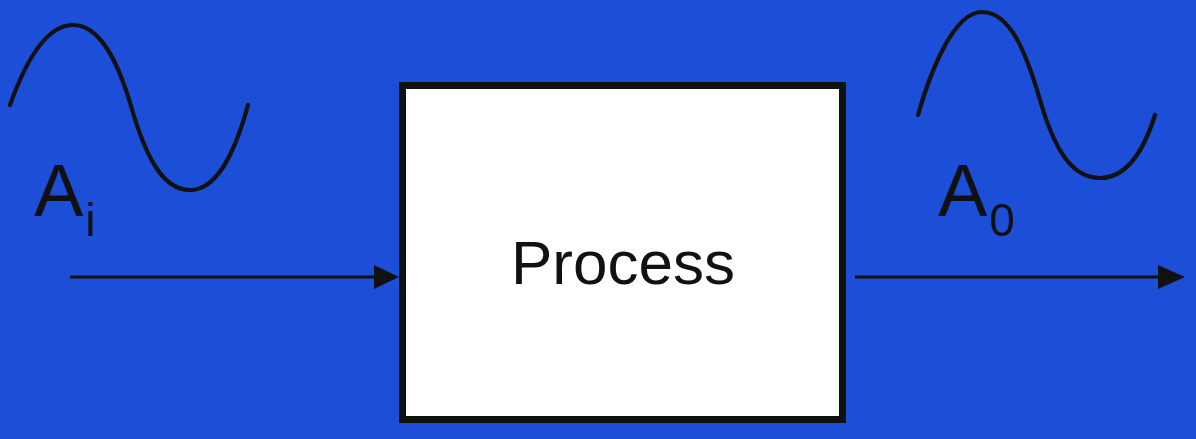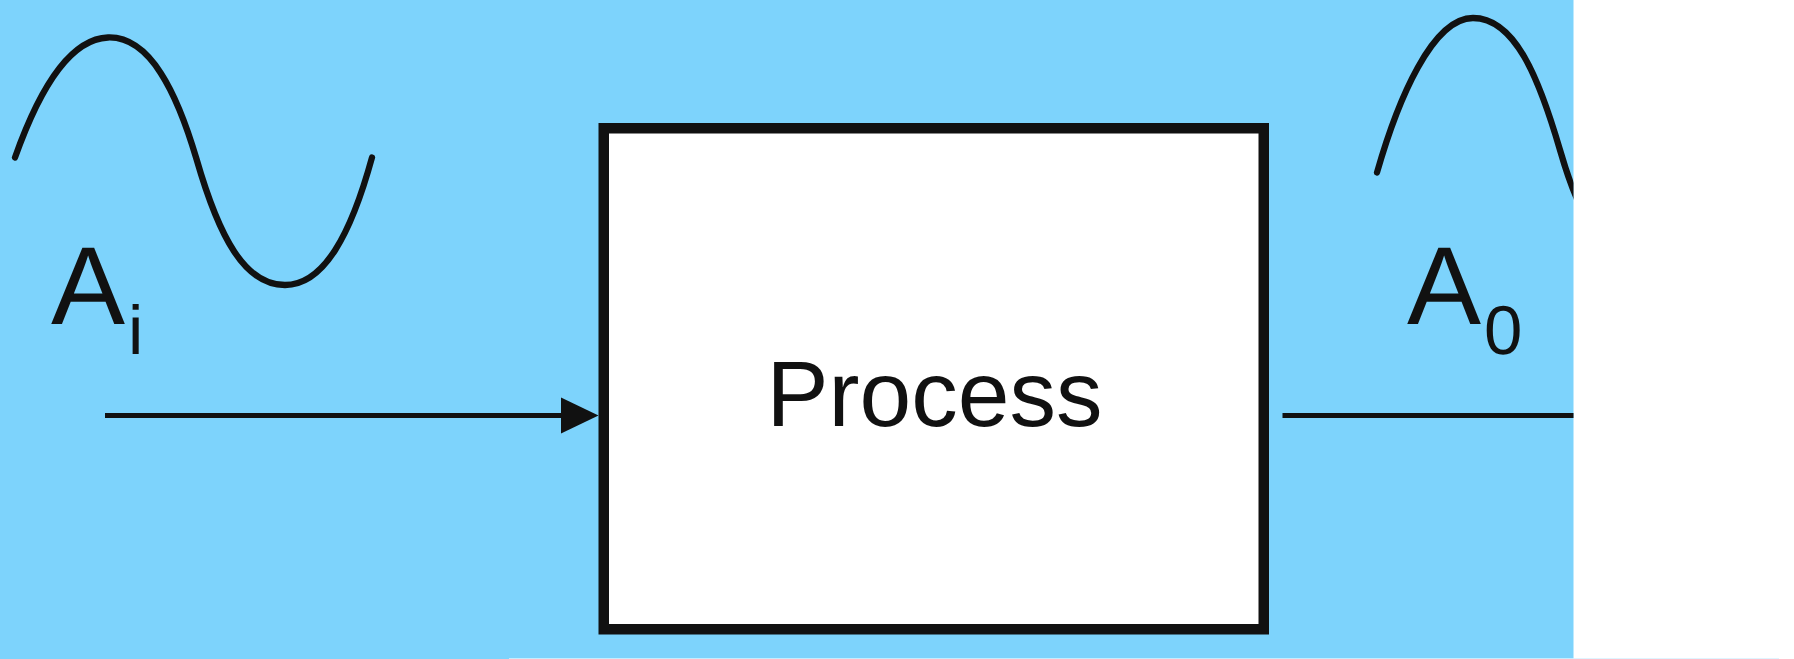--- a/index.html
+++ b/index.html
@@ -6,23 +6,23 @@
   html, body {
     margin: 0;
     padding: 0;
     background: #ffffff;
   }
   body {
     font-family: "Liberation Sans", sans-serif;
   }
   #diagram-root {
     position: relative;
-    width: 1049px;
+    width: 1196px;
     height: 439px;
-    background: #7dd3fc;
+    background: #1d4ed8;
     overflow: hidden;
   }
   #diagram-svg {
     position: absolute;
     top: 0;
     left: 0;
     width: 1196px;
     height: 439px;
     display: block;
   }

